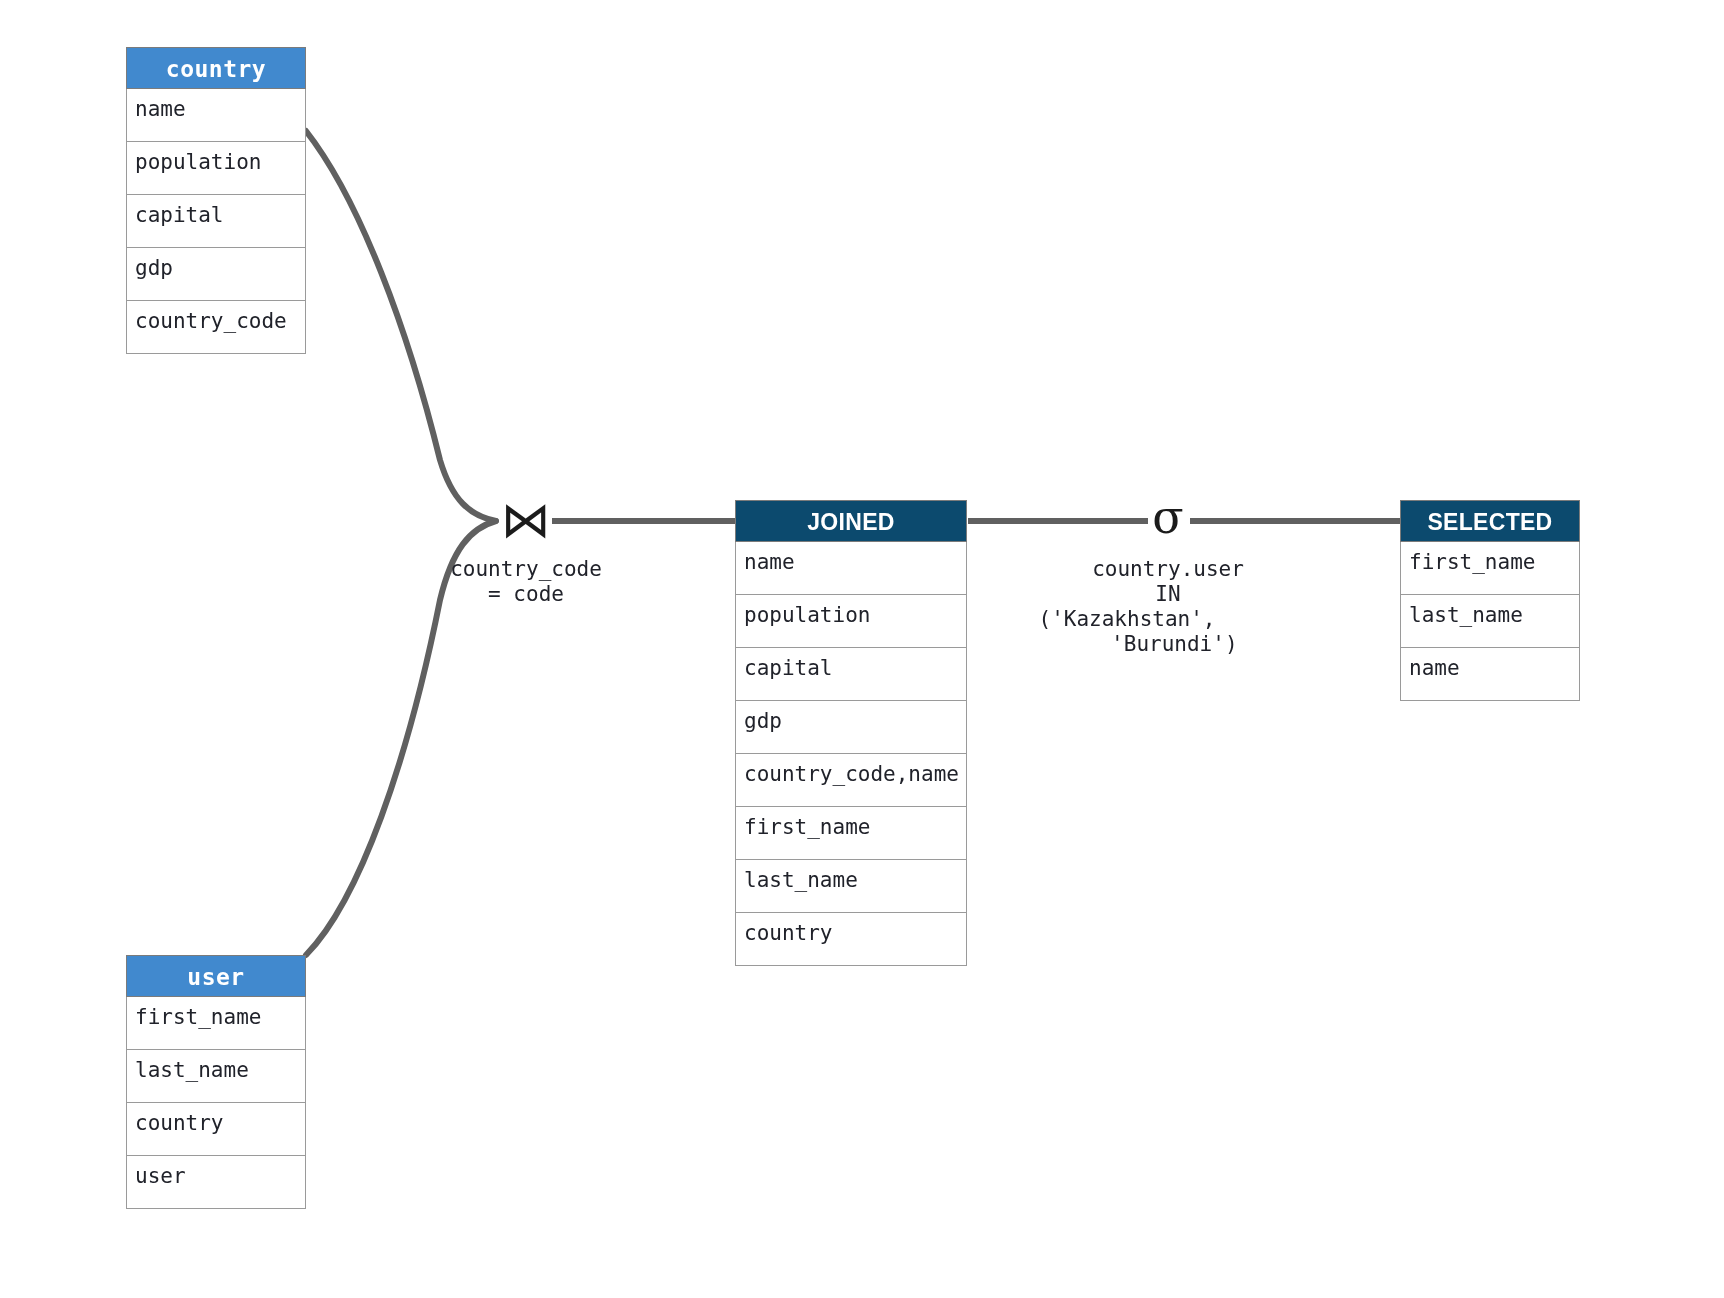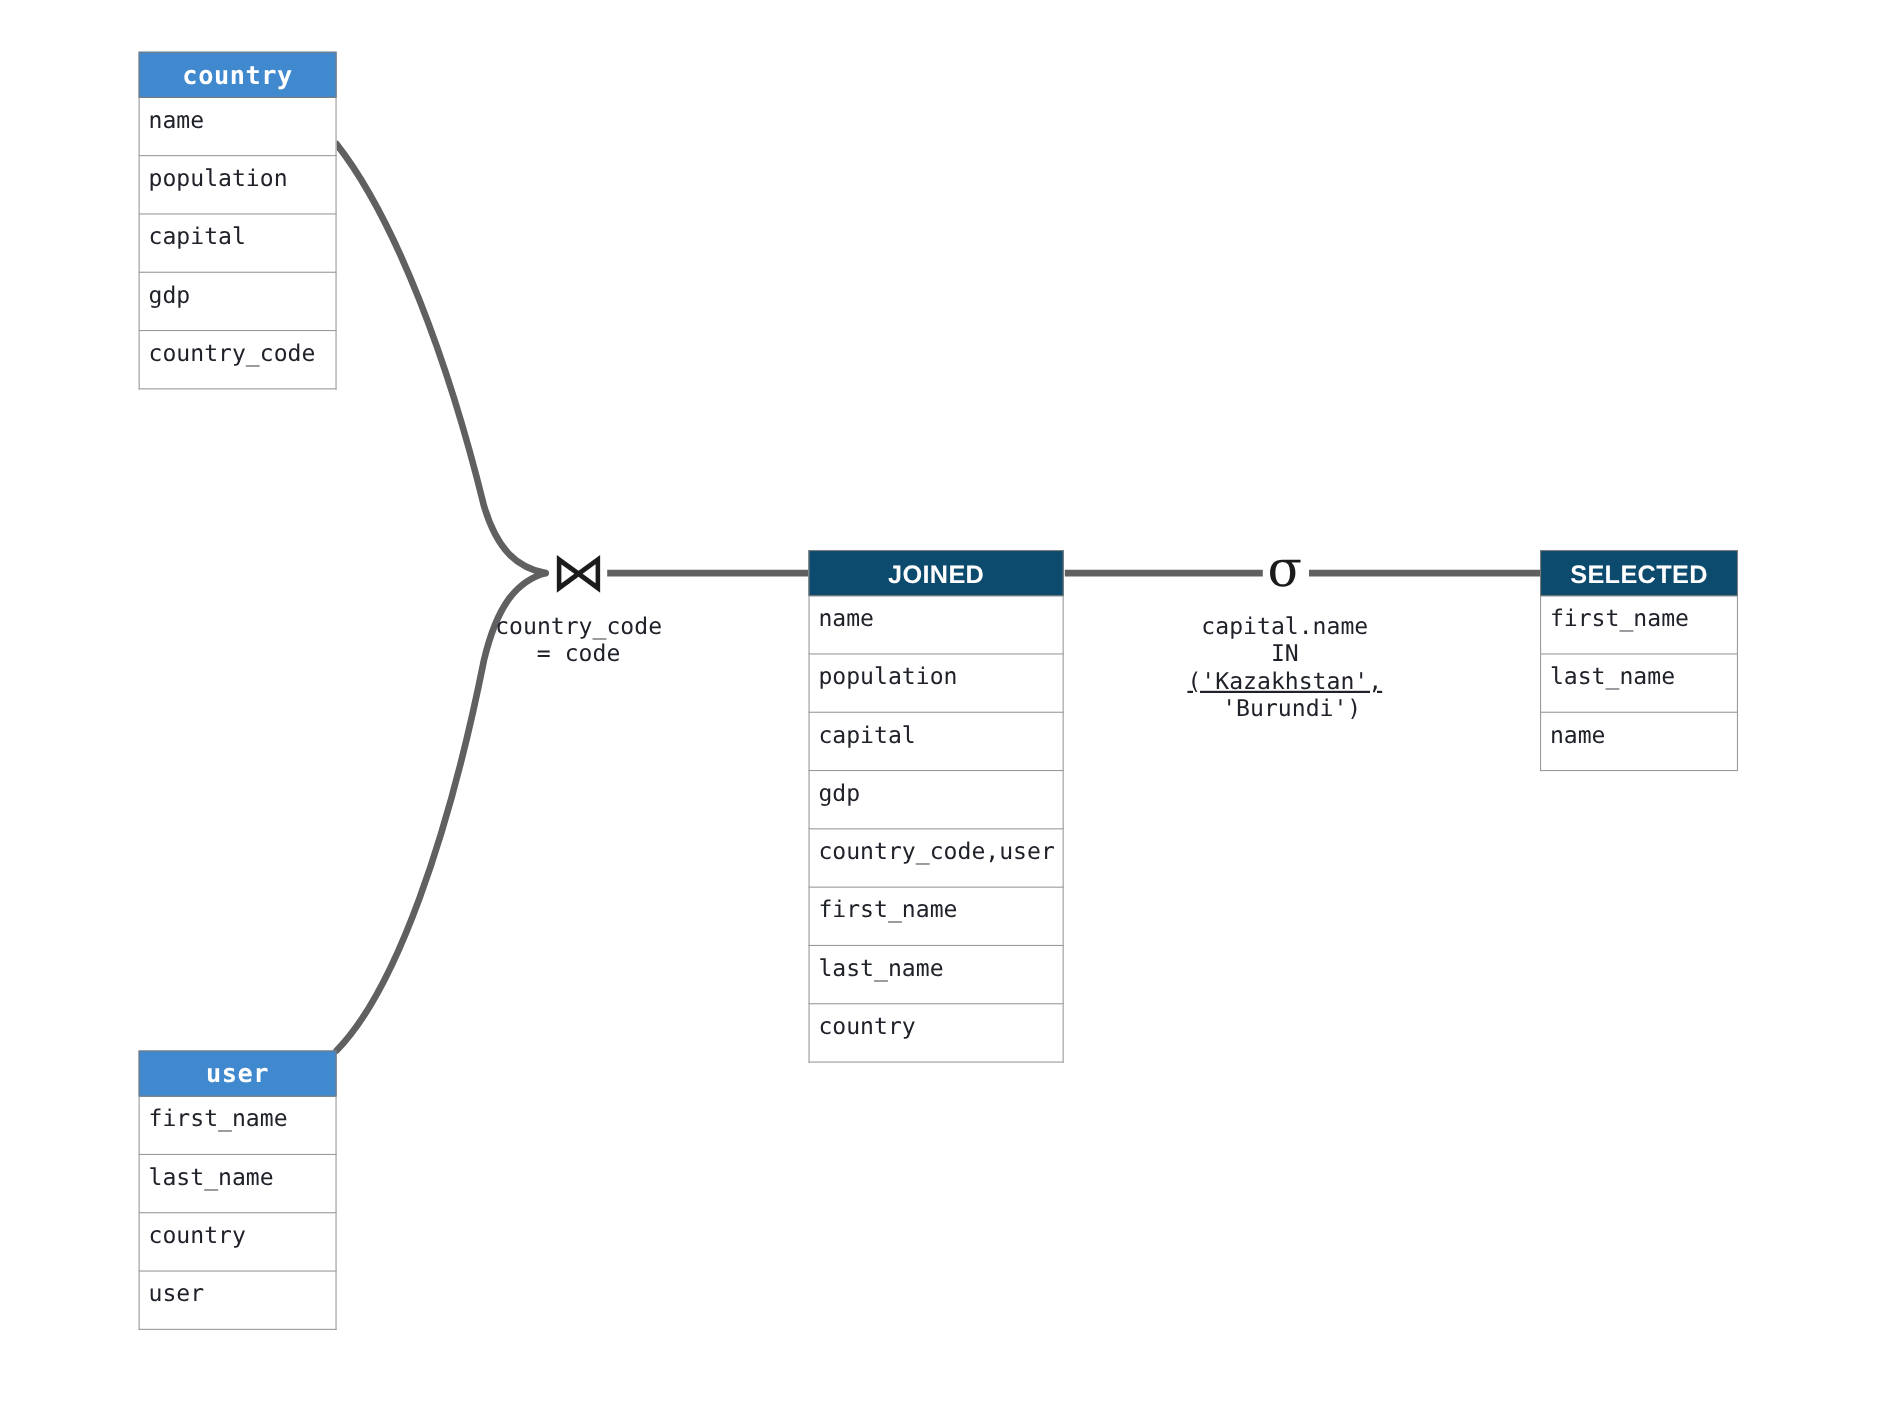--- a/index.html
+++ b/index.html
@@ -133,36 +133,36 @@
     <div class="table-row">country</div>
     <div class="table-row">user</div>
   </div>
 
   <div class="table" style="left:735px; top:500px; width:232px;">
     <div class="table-header green">JOINED</div>
     <div class="table-row">name</div>
     <div class="table-row">population</div>
     <div class="table-row">capital</div>
     <div class="table-row">gdp</div>
-    <div class="table-row">country_code,user</div>
+    <div class="table-row">country_code,name</div>
     <div class="table-row">first_name</div>
     <div class="table-row">last_name</div>
     <div class="table-row">country</div>
   </div>
 
   <div class="table" style="left:1400px; top:500px; width:180px;">
     <div class="table-header green">SELECTED</div>
     <div class="table-row">first_name</div>
     <div class="table-row">last_name</div>
     <div class="table-row">name</div>
   </div>
 
   <div class="op op-join" style="left:498px; top:495px; width:56px;">⋈</div>
   <div class="op-caption" style="left:396px; top:557px; width:260px;">country_code</div>
   <div class="op-caption" style="left:396px; top:582px; width:260px;">= code</div>
 
   <div class="op op-sigma" style="left:1144px; top:494px; width:48px;">σ</div>
-  <div class="op-caption" style="left:1038px; top:557px; width:260px;">capital.name</div>
+  <div class="op-caption" style="left:1038px; top:557px; width:260px;">country.user</div>
   <div class="op-caption" style="left:1038px; top:582px; width:260px;">IN</div>
-  <div class="op-caption" style="left:1038px; top:607px; width:260px;text-decoration:underline;">('Kazakhstan',</div>
+  <div class="op-caption" style="left:997px; top:607px; width:260px;">('Kazakhstan',</div>
   <div class="op-caption" style="left:1038px; top:632px; width:260px;"> 'Burundi')</div>
 
 </div>
 
 </body></html>

